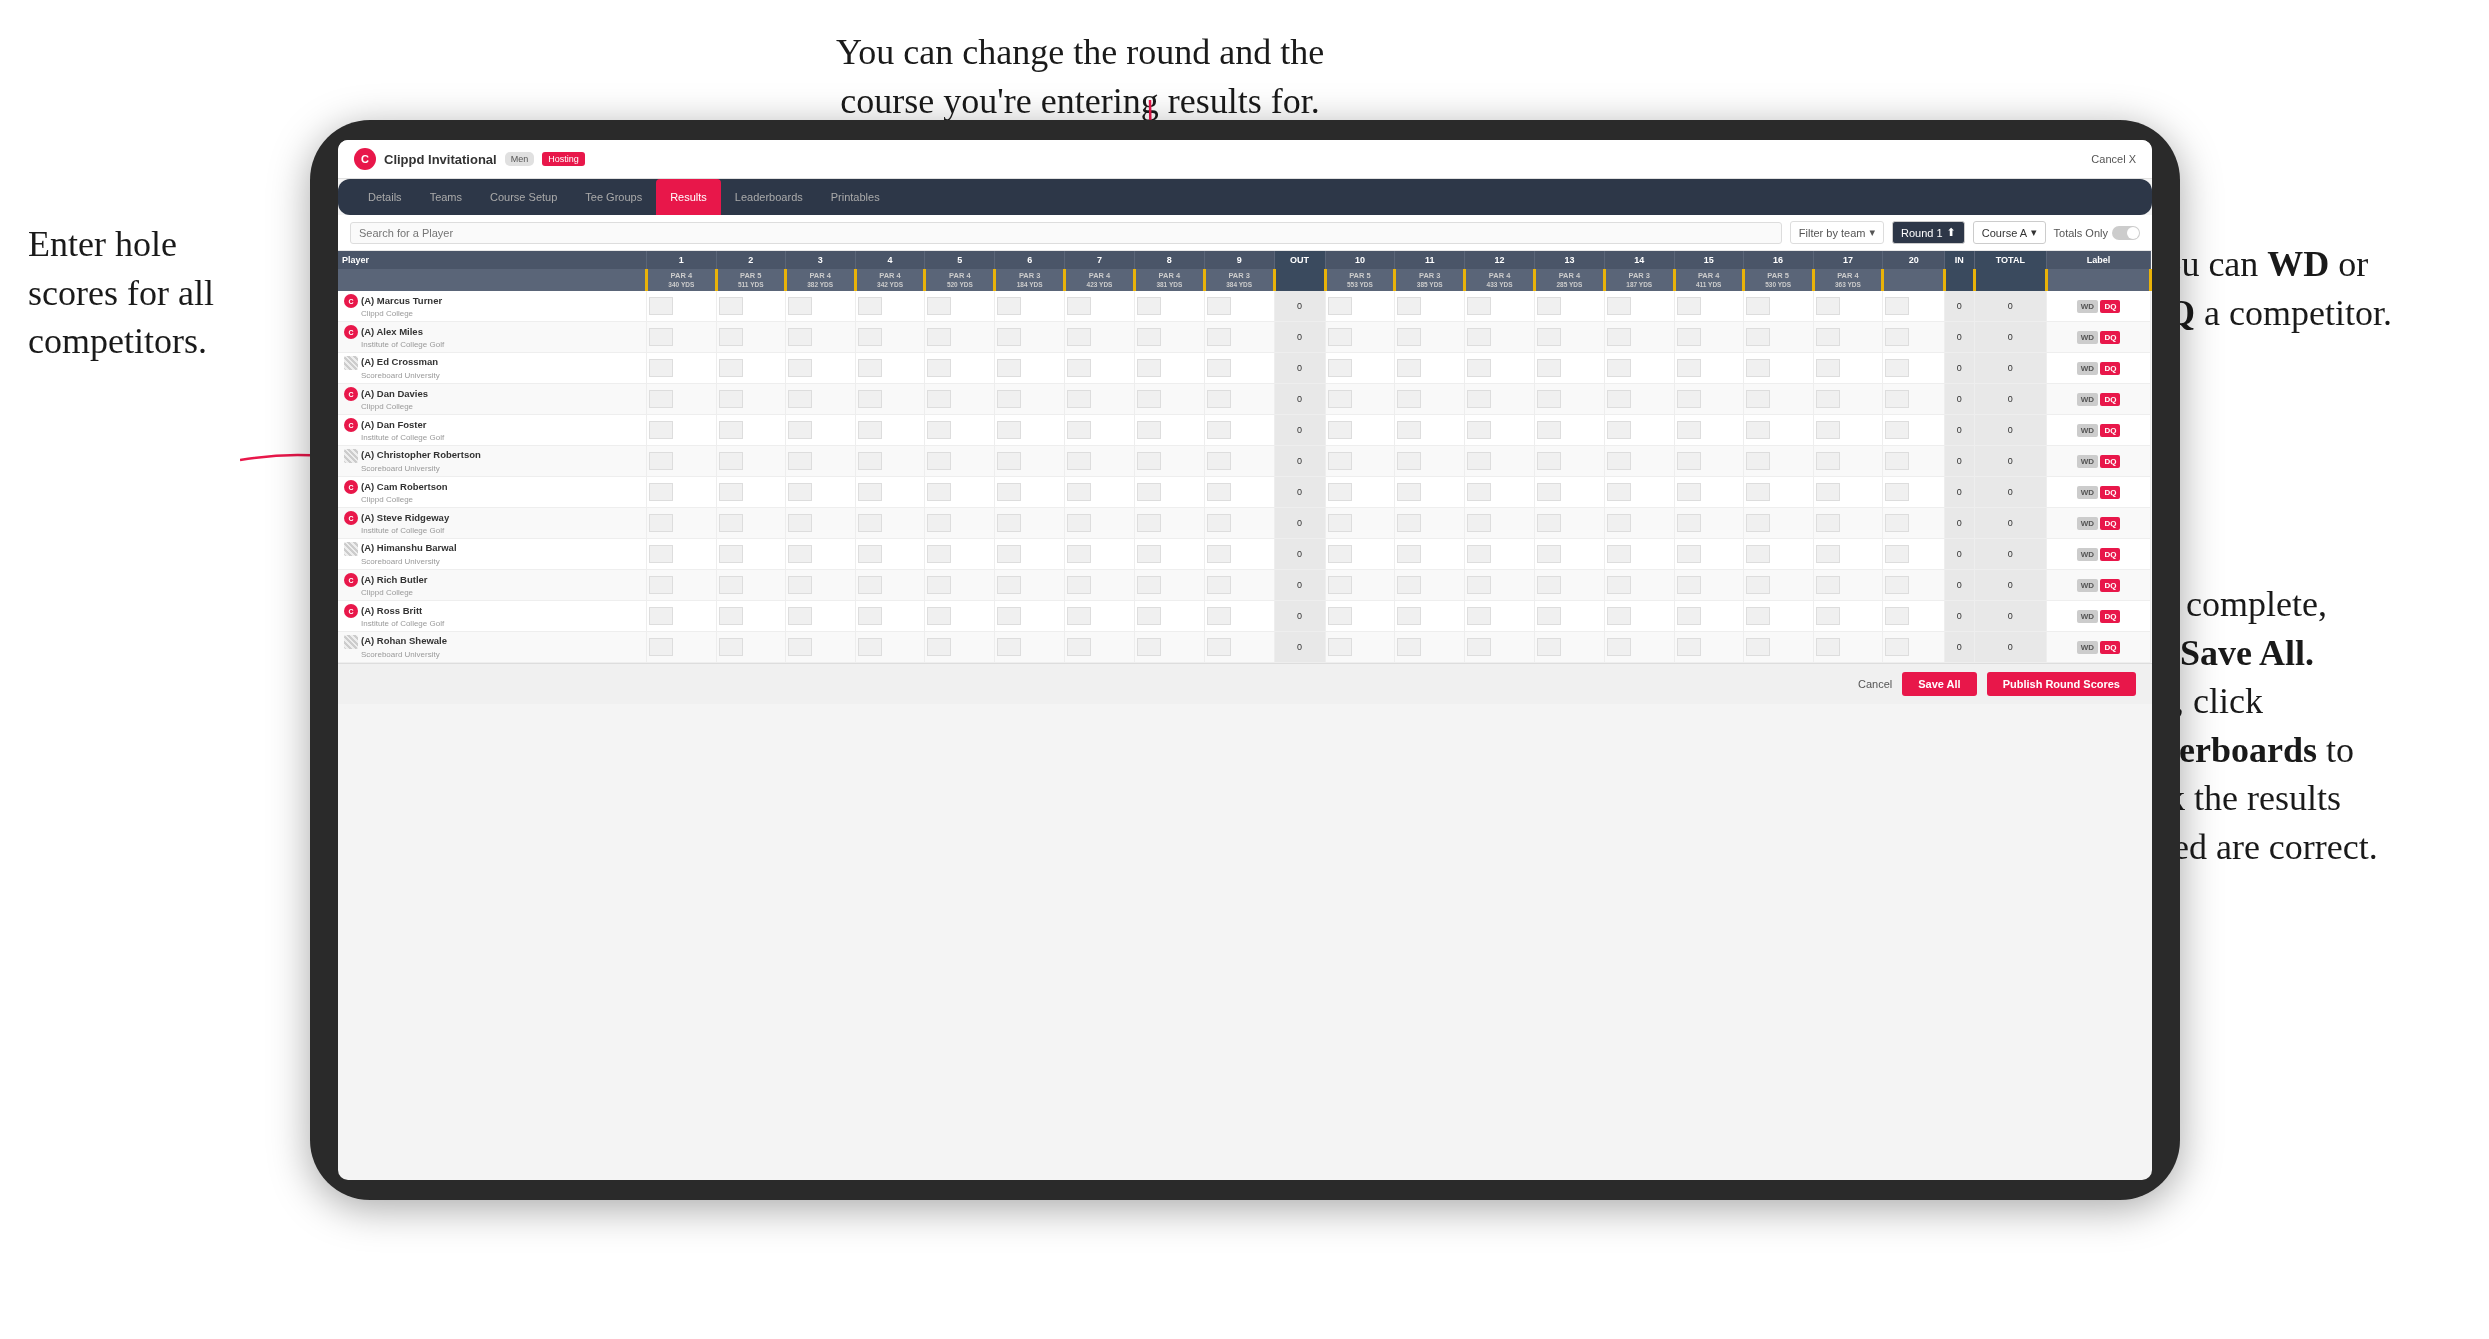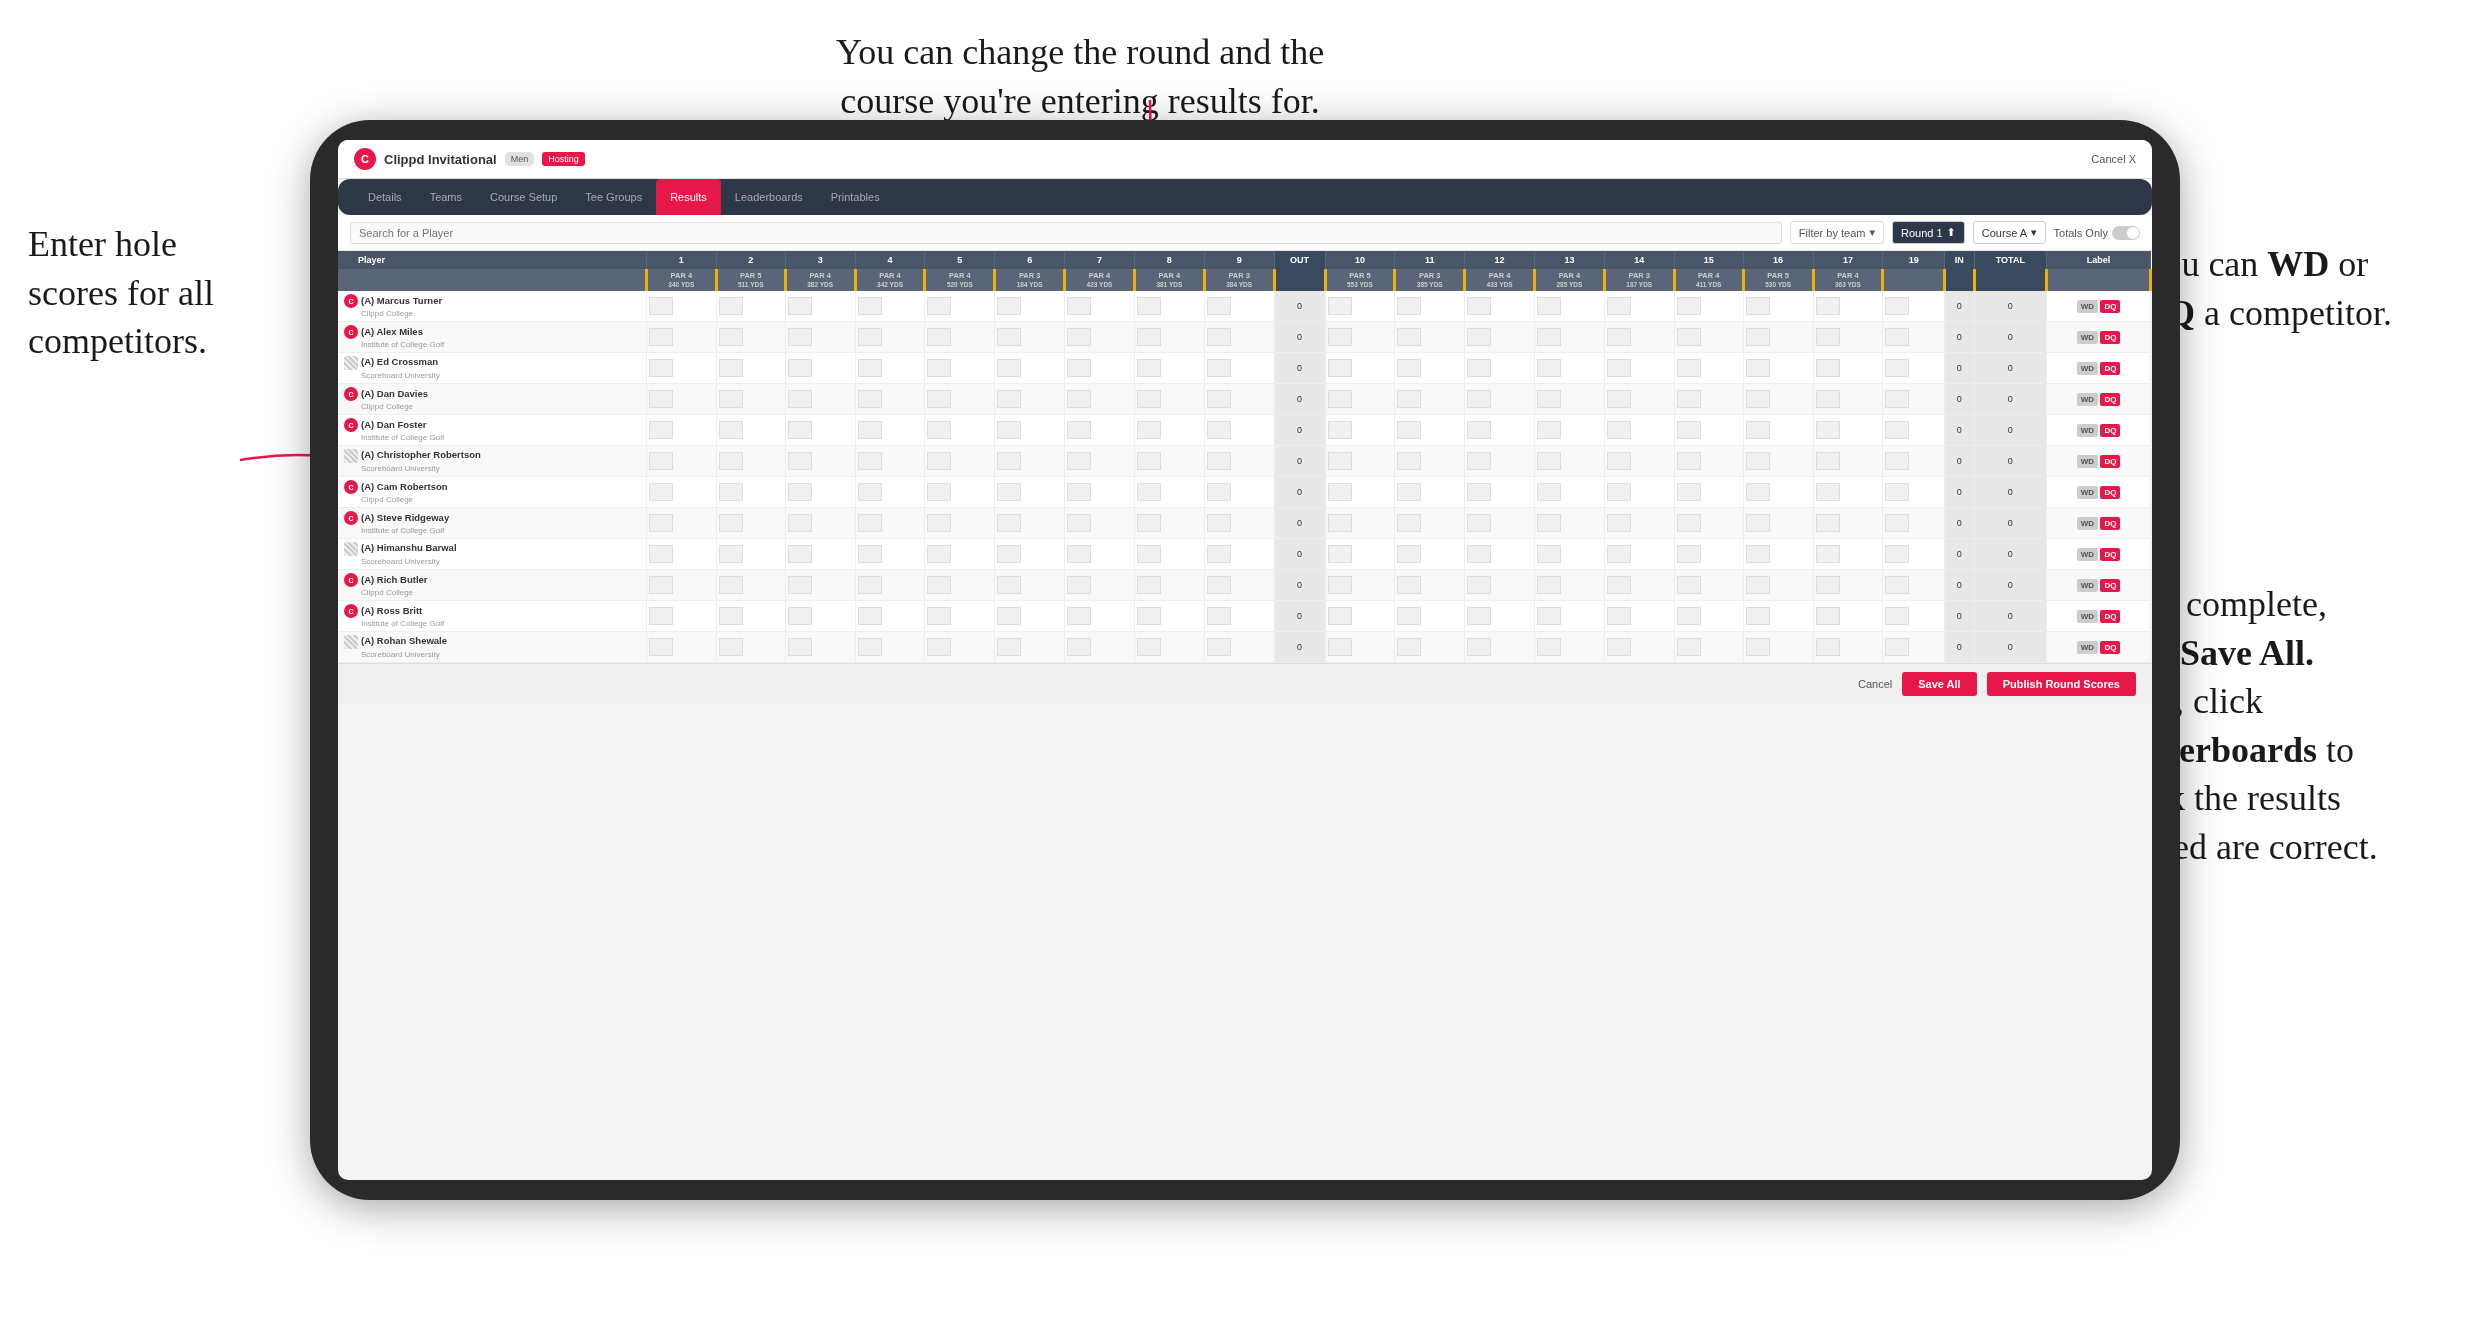--- a/index.html
+++ b/index.html
@@ -504,40 +504,40 @@
       <div class="totals-only">
         <span>Totals Only</span>
         <div class="toggle-switch"></div>
       </div>
     </div>
 
     <div class="score-table-wrapper">
       <table class="score-table">
         <thead>
           <tr>
-            <th style="text-align:left; padding-left:20px; min-width:140px;">Player</th>
+            <th style="text-align:left; padding-left:4px; min-width:140px;">Player</th>
             <th>1</th>
             <th>2</th>
             <th>3</th>
             <th>4</th>
             <th>5</th>
             <th>6</th>
             <th>7</th>
             <th>8</th>
             <th>9</th>
             <th style="background:#3a4a5e;">OUT</th>
             <th>10</th>
             <th>11</th>
             <th>12</th>
             <th>13</th>
             <th>14</th>
             <th>15</th>
             <th>16</th>
             <th>17</th>
-            <th>19</th>
+            <th>20</th>
             <th style="background:#3a4a5e;">IN</th>
             <th style="background:#3a4a5e;">TOTAL</th>
             <th>Label</th>
           </tr>
           <tr class="hole-sub-header">
             <th></th>
             <th>PAR 4<br><span style="font-size:6.5px;">340 YDS</span></th>
             <th>PAR 5<br><span style="font-size:6.5px;">511 YDS</span></th>
             <th>PAR 4<br><span style="font-size:6.5px;">382 YDS</span></th>
             <th>PAR 4<br><span style="font-size:6.5px;">342 YDS</span></th>

